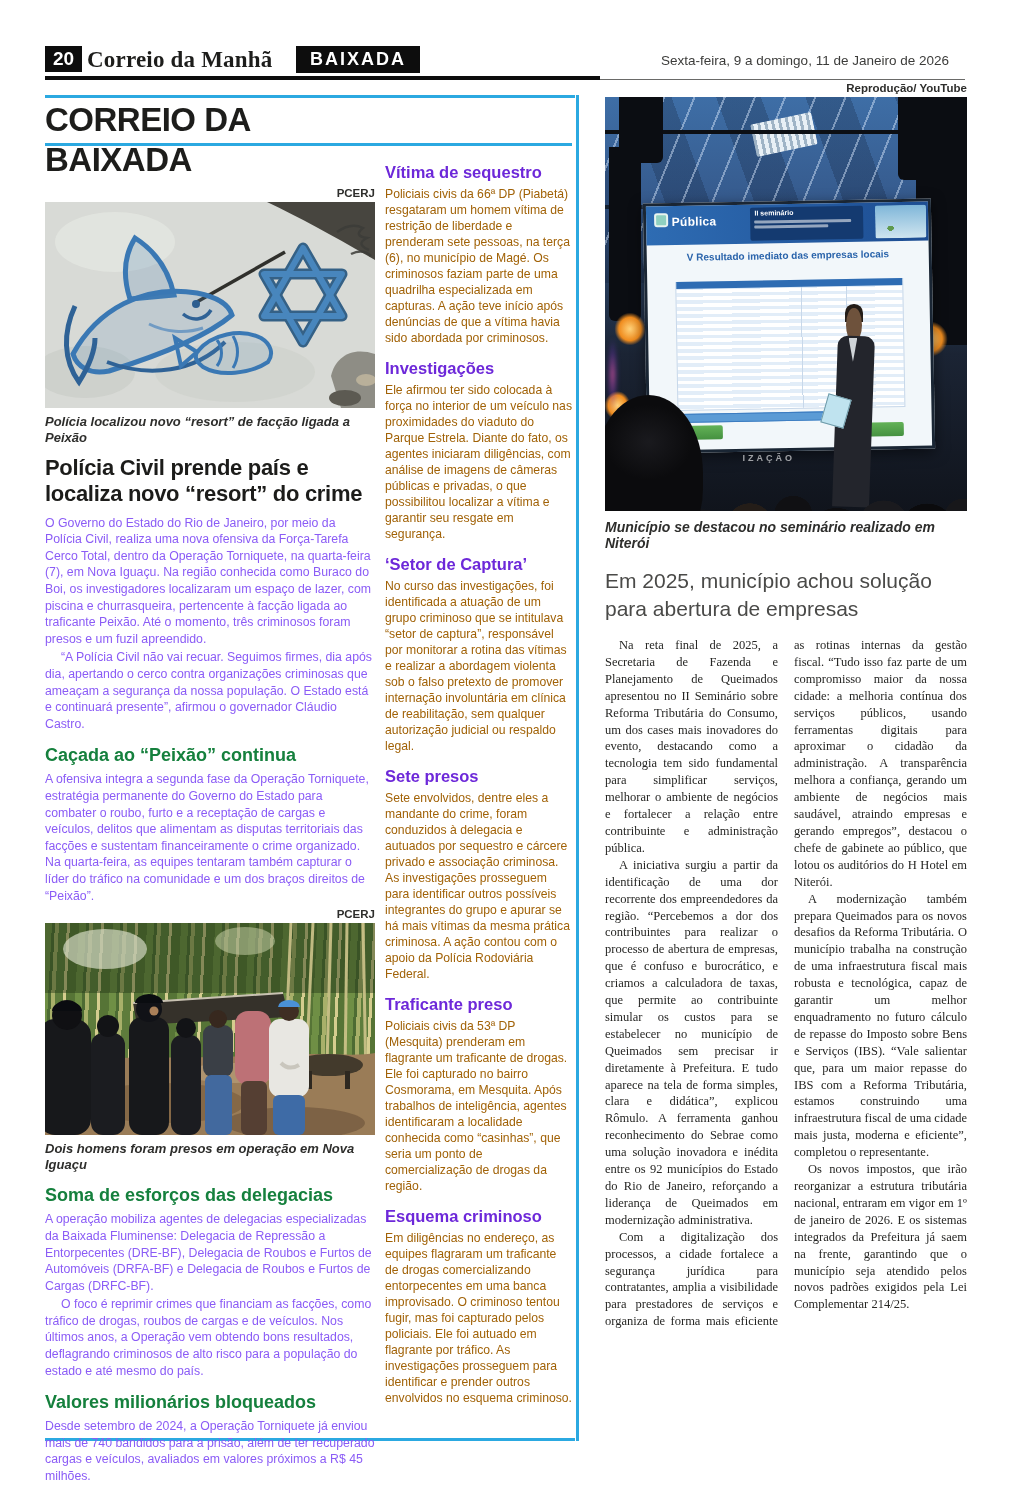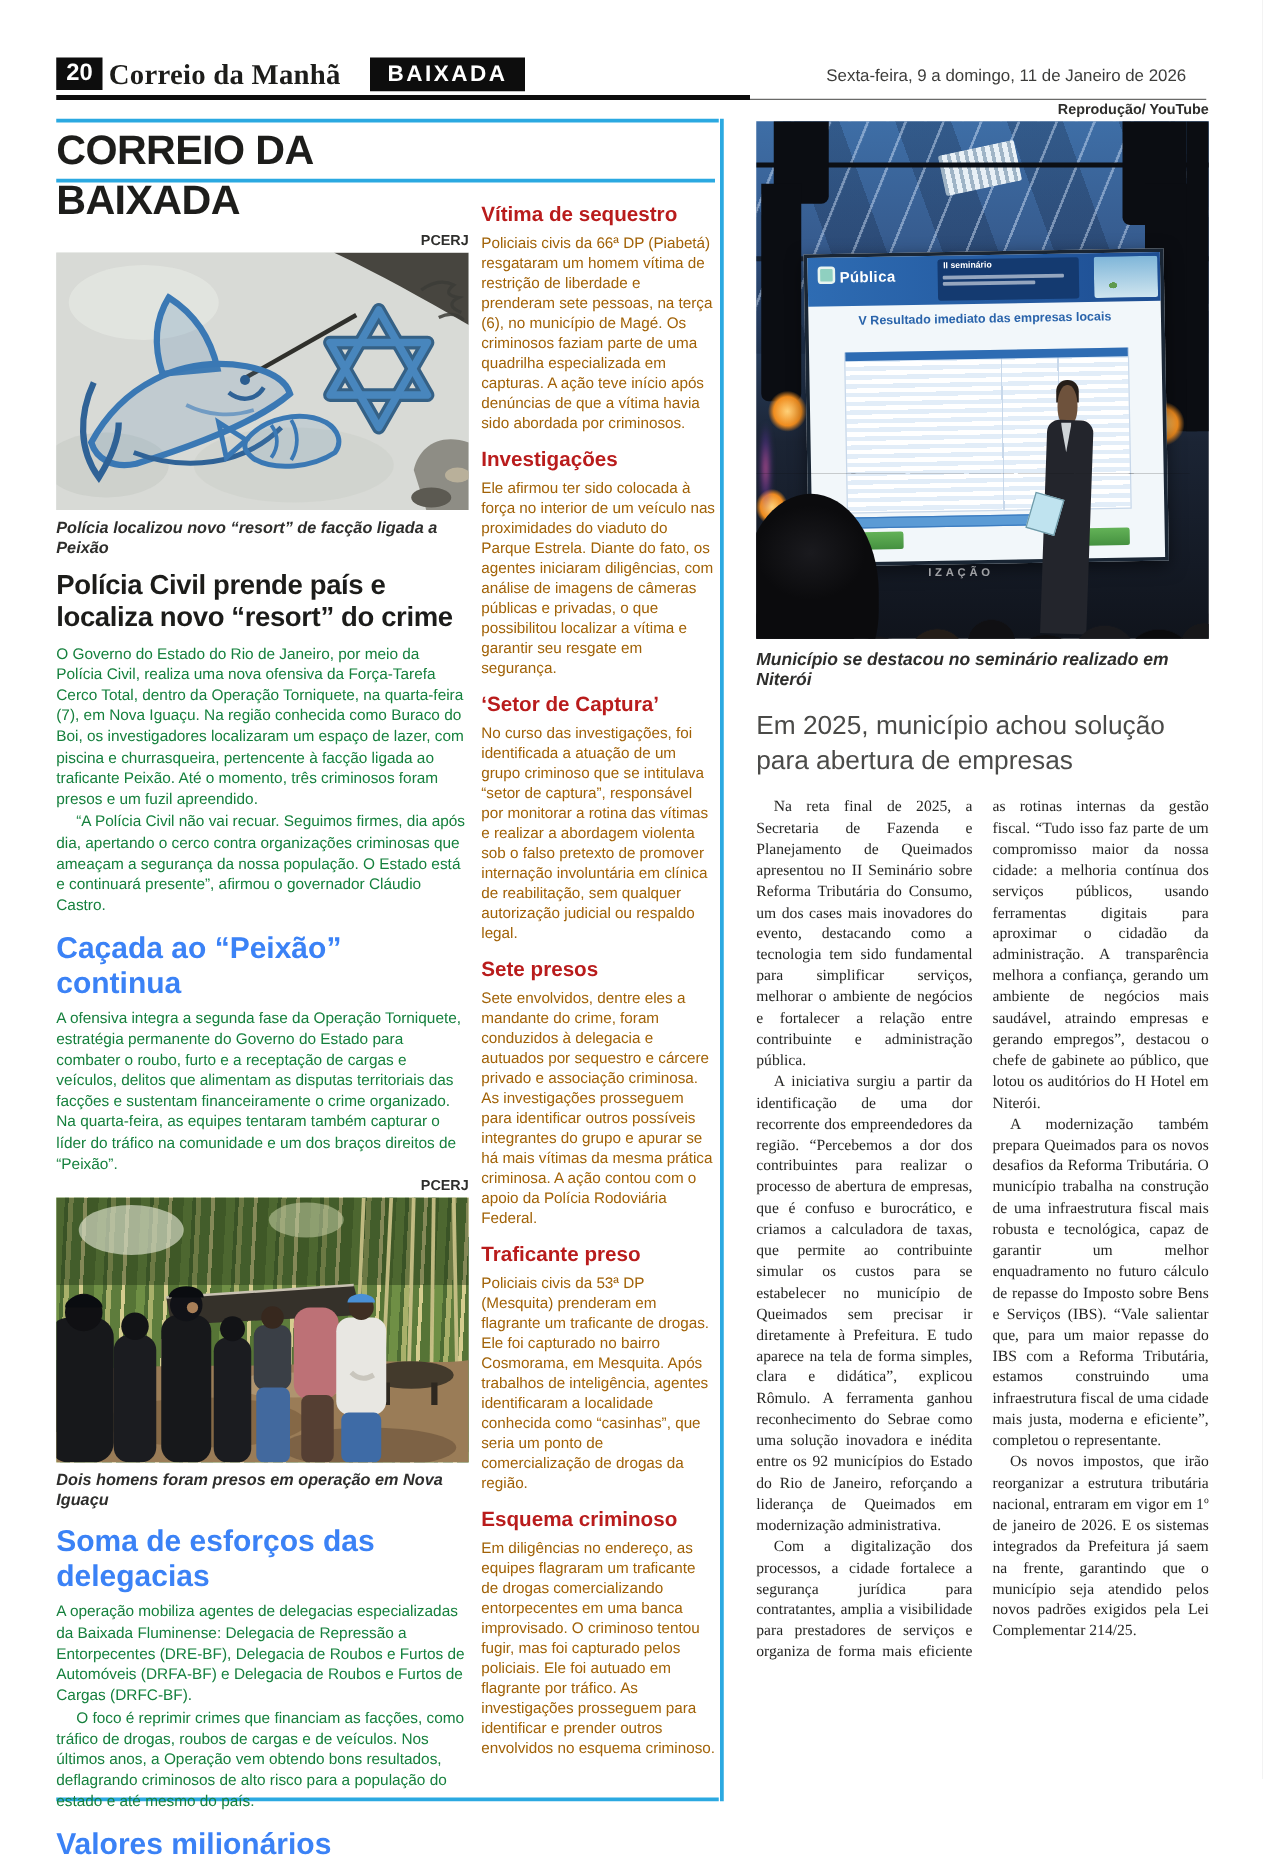--- a/index.html
+++ b/index.html
@@ -14,28 +14,28 @@
   .sectag{position:absolute;left:251px;top:0;background:#0d0d0d;color:#fff;font-weight:bold;
           font-size:18px;letter-spacing:2px;padding:4px 14px 5px;line-height:1;}
   .hdate{position:absolute;right:16px;top:7px;font-size:13.5px;color:#3c3c3a;}
   .rule-thick{position:absolute;top:76px;left:45px;width:555px;height:4px;background:#0d0d0d;}
   .rule-thin{position:absolute;top:79px;left:600px;width:365px;height:1px;background:#6a6a68;}
   
   .bl{position:absolute;background:#2BA9E1;}
   
   .credit{font-size:11.5px;font-weight:bold;color:#2e2e2c;text-align:right;}
   .cap{font-size:13px;font-weight:bold;font-style:italic;color:#2e2e2c;line-height:1.2;margin:6px 0 2px;}
-  .bodytxt p{margin:0 0 2px;font-size:12.3px;line-height:16.6px;color:#15803d;}
+  .bodytxt p{margin:0 0 2px;font-size:12.3px;line-height:16.6px;color:#8b5cf6;}
   .bodytxt p.ind{text-indent:16px;}
   h2.lhead{font-size:22px;line-height:1.17;margin:10px 0 8px;color:#1c1c1a;letter-spacing:-.3px;}
-  h3.sub{font-size:24px;margin:13px 0 5px;color:#3b82f6;}
+  h3.sub{font-size:18px;margin:13px 0 5px;color:#15803d;}
   
   .colL{position:absolute;left:45px;top:100px;width:330px;}
   .colM{position:absolute;left:385px;top:150px;width:187px;}
-  .colM h3{font-size:16.5px;margin:13px 0 4px;color:#b91c1c;}
+  .colM h3{font-size:16.5px;margin:13px 0 4px;color:#6d28d9;}
   .colM p{margin:0;font-size:12.2px;line-height:16px;color:#a16207;}
   .colR{position:absolute;left:605px;top:82px;width:362px;}
   .colL .title{font-size:33px;line-height:40px;margin:0;letter-spacing:-.5px;}
   .rcap{font-size:14px;font-style:italic;font-weight:600;color:#2e2e2c;margin:8px 0 0;}
   .rhead div{font-size:46px;line-height:53px;font-weight:bold;color:#161614;letter-spacing:-.5px;}
   .rhead{margin-top:12px;}
   .rsub{margin-top:16px;font-size:21px;line-height:28px;color:#4a4a48;}
   .serifcols{margin-top:14px;height:698px;column-count:2;column-gap:16px;column-fill:auto;
              overflow:hidden;font-family:"Liberation Serif","DejaVu Serif",serif;
              font-size:12.5px;line-height:16.9px;color:#262624;text-align:justify;hyphens:auto;}

